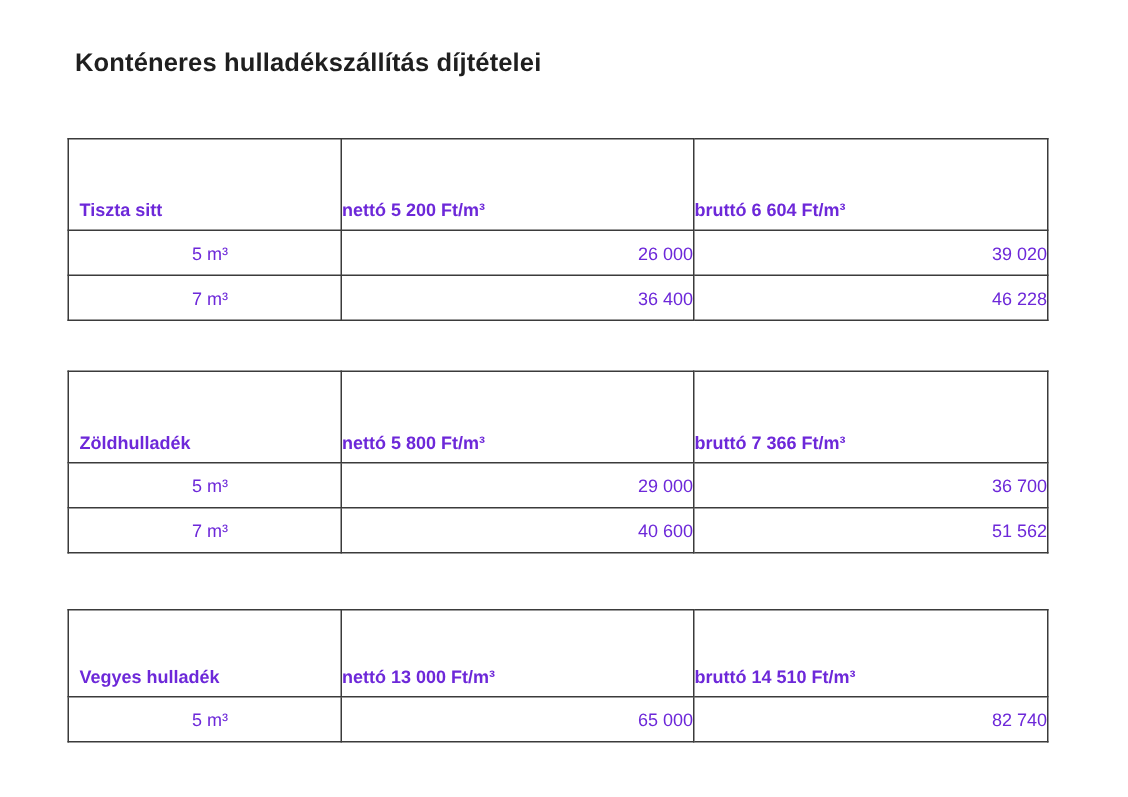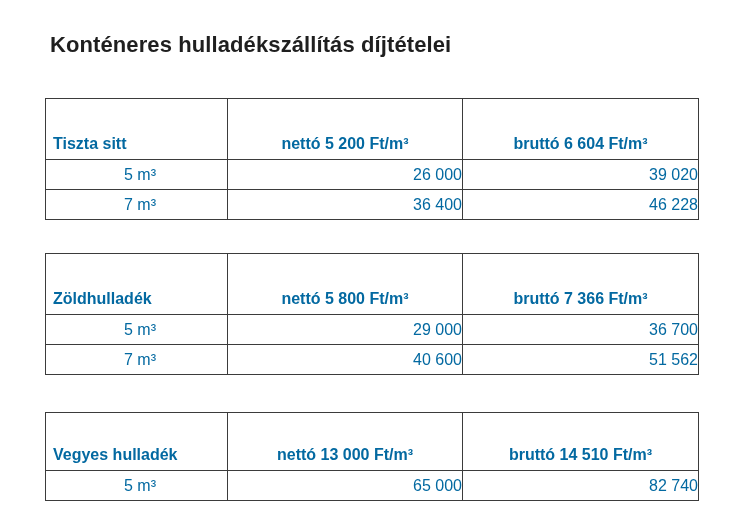--- a/index.html
+++ b/index.html
@@ -11,57 +11,56 @@
       overflow: hidden;
     }
     .page {
       width: 752px;
       height: 531px;
       background: #ffffff;
       padding-top: 32px;
       padding-left: 45px;
     }
     .doc-title {
-      font-size: 22px;
+      font-size: 17px;
       font-weight: bold;
       color: #1f1f1f;
       margin-left: 5px;
       margin-bottom: 40px;
       letter-spacing: 0.1px;
     }
     table.price-table {
       border-collapse: collapse;
       table-layout: fixed;
       width: 653px;
       background: #ffffff;
     }
     table.price-table td {
       border: 1px solid #3b3b3b;
-      font-size: 16px;
-      color: #0369a1;
+      font-size: 12px;
+      color: #6d28d9;
       overflow: hidden;
     }
     col.c1 { width: 182px; }
     col.c2 { width: 235px; }
     col.c3 { width: 236px; }
     tr.header-row { height: 61px; }
     tr.header-row-short { height: 58px; margin-left: 12px; }
     tr.data-row { height: 30px; }
     tr.header-row td, tr.header-row-short td {
       vertical-align: bottom;
       padding-bottom: 6px;
       font-weight: bold;
     }
     td.cat-cell {
       text-align: left;
       padding-left: 7px;
       color: #1f1f1f;
     }
     td.red-head {
-      text-align: center;
       color: #ff0000;
     }
     tr.data-row td {
       vertical-align: middle;
     }
     td.size-cell {
       text-align: center;
       padding-left: 7px;
       color: #1f1f1f;
       font-weight: normal;

